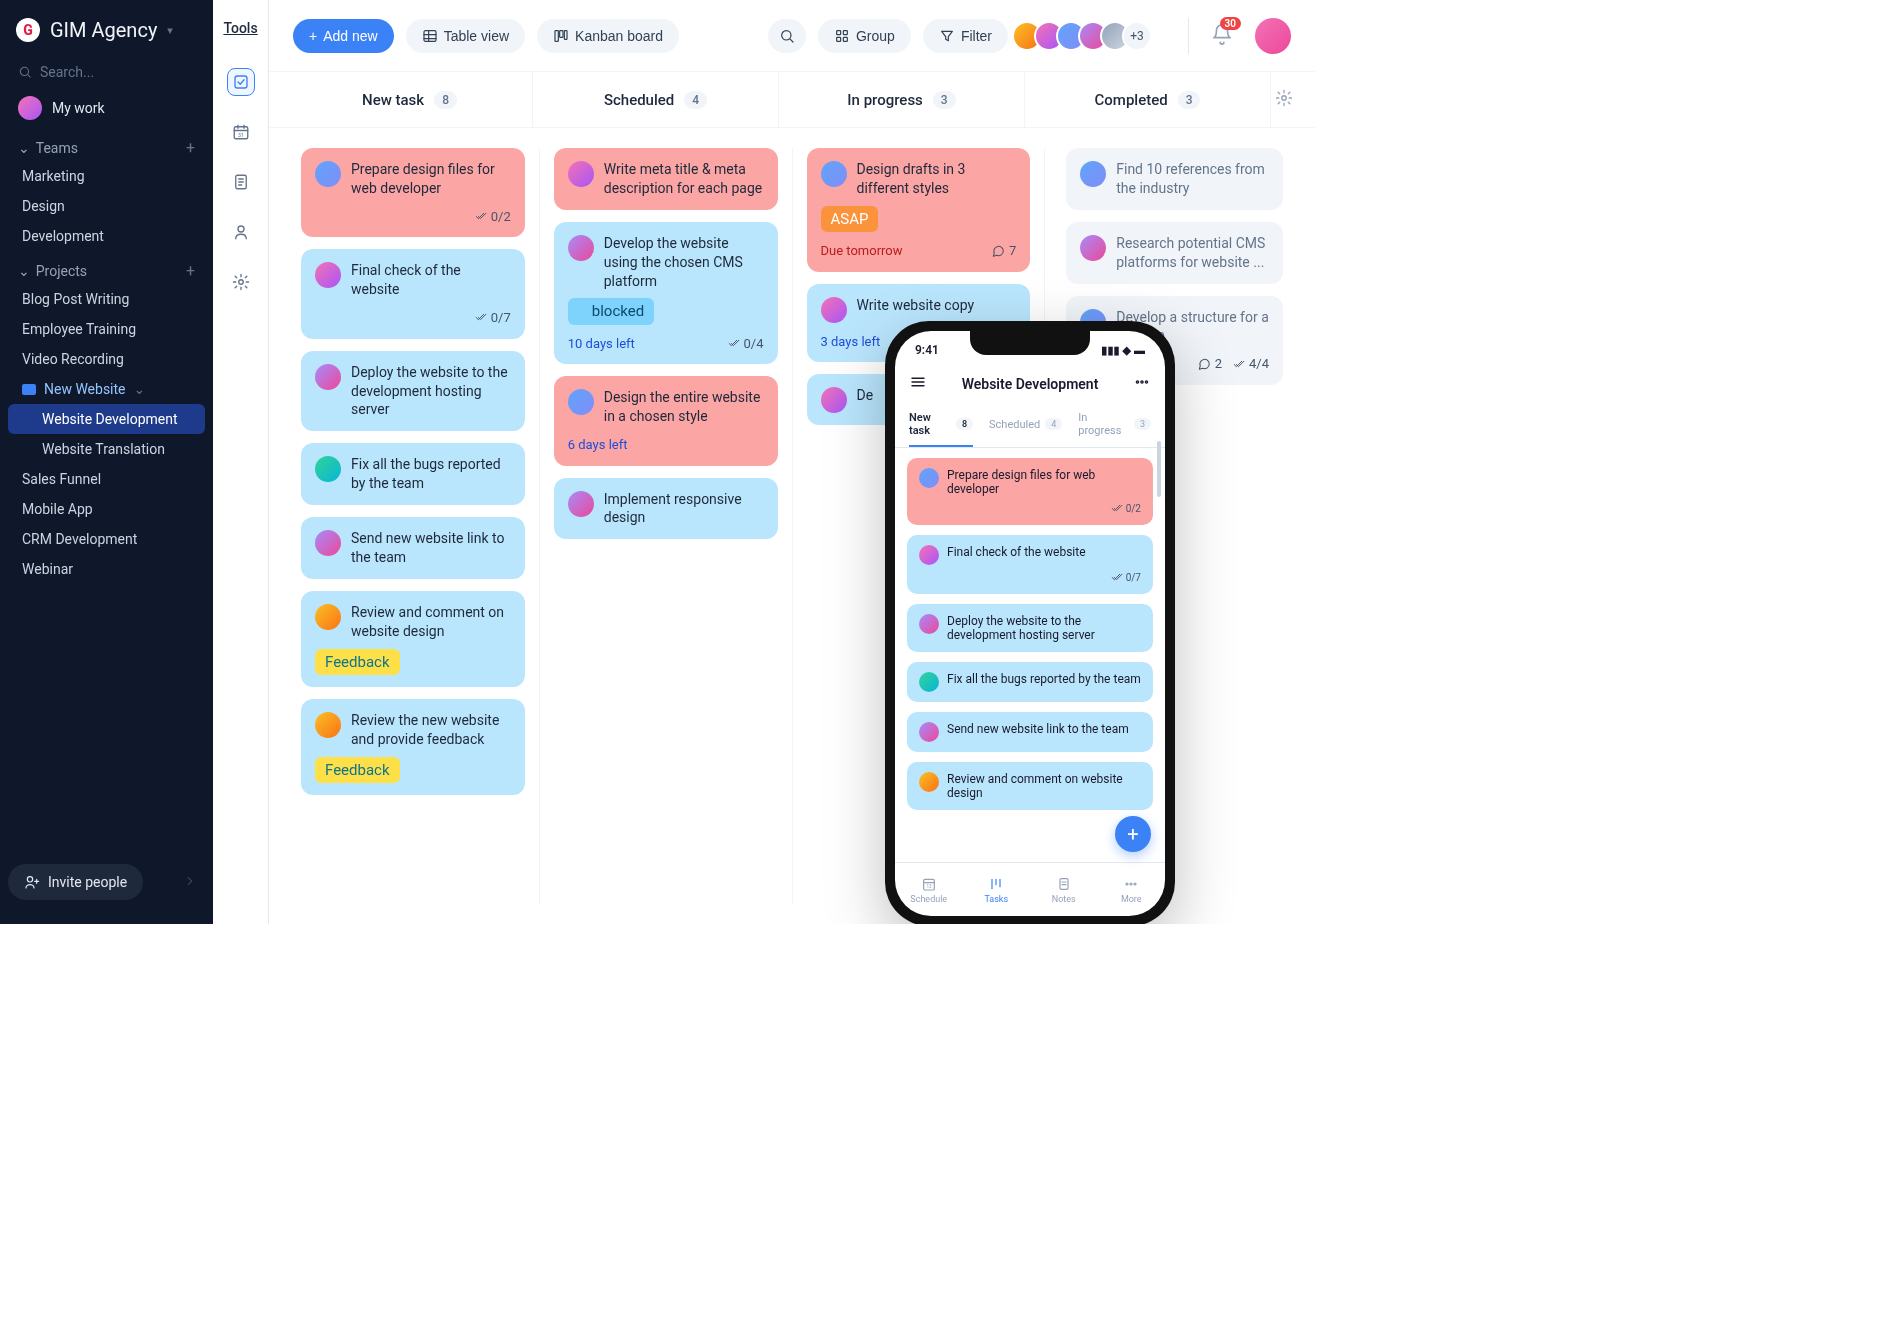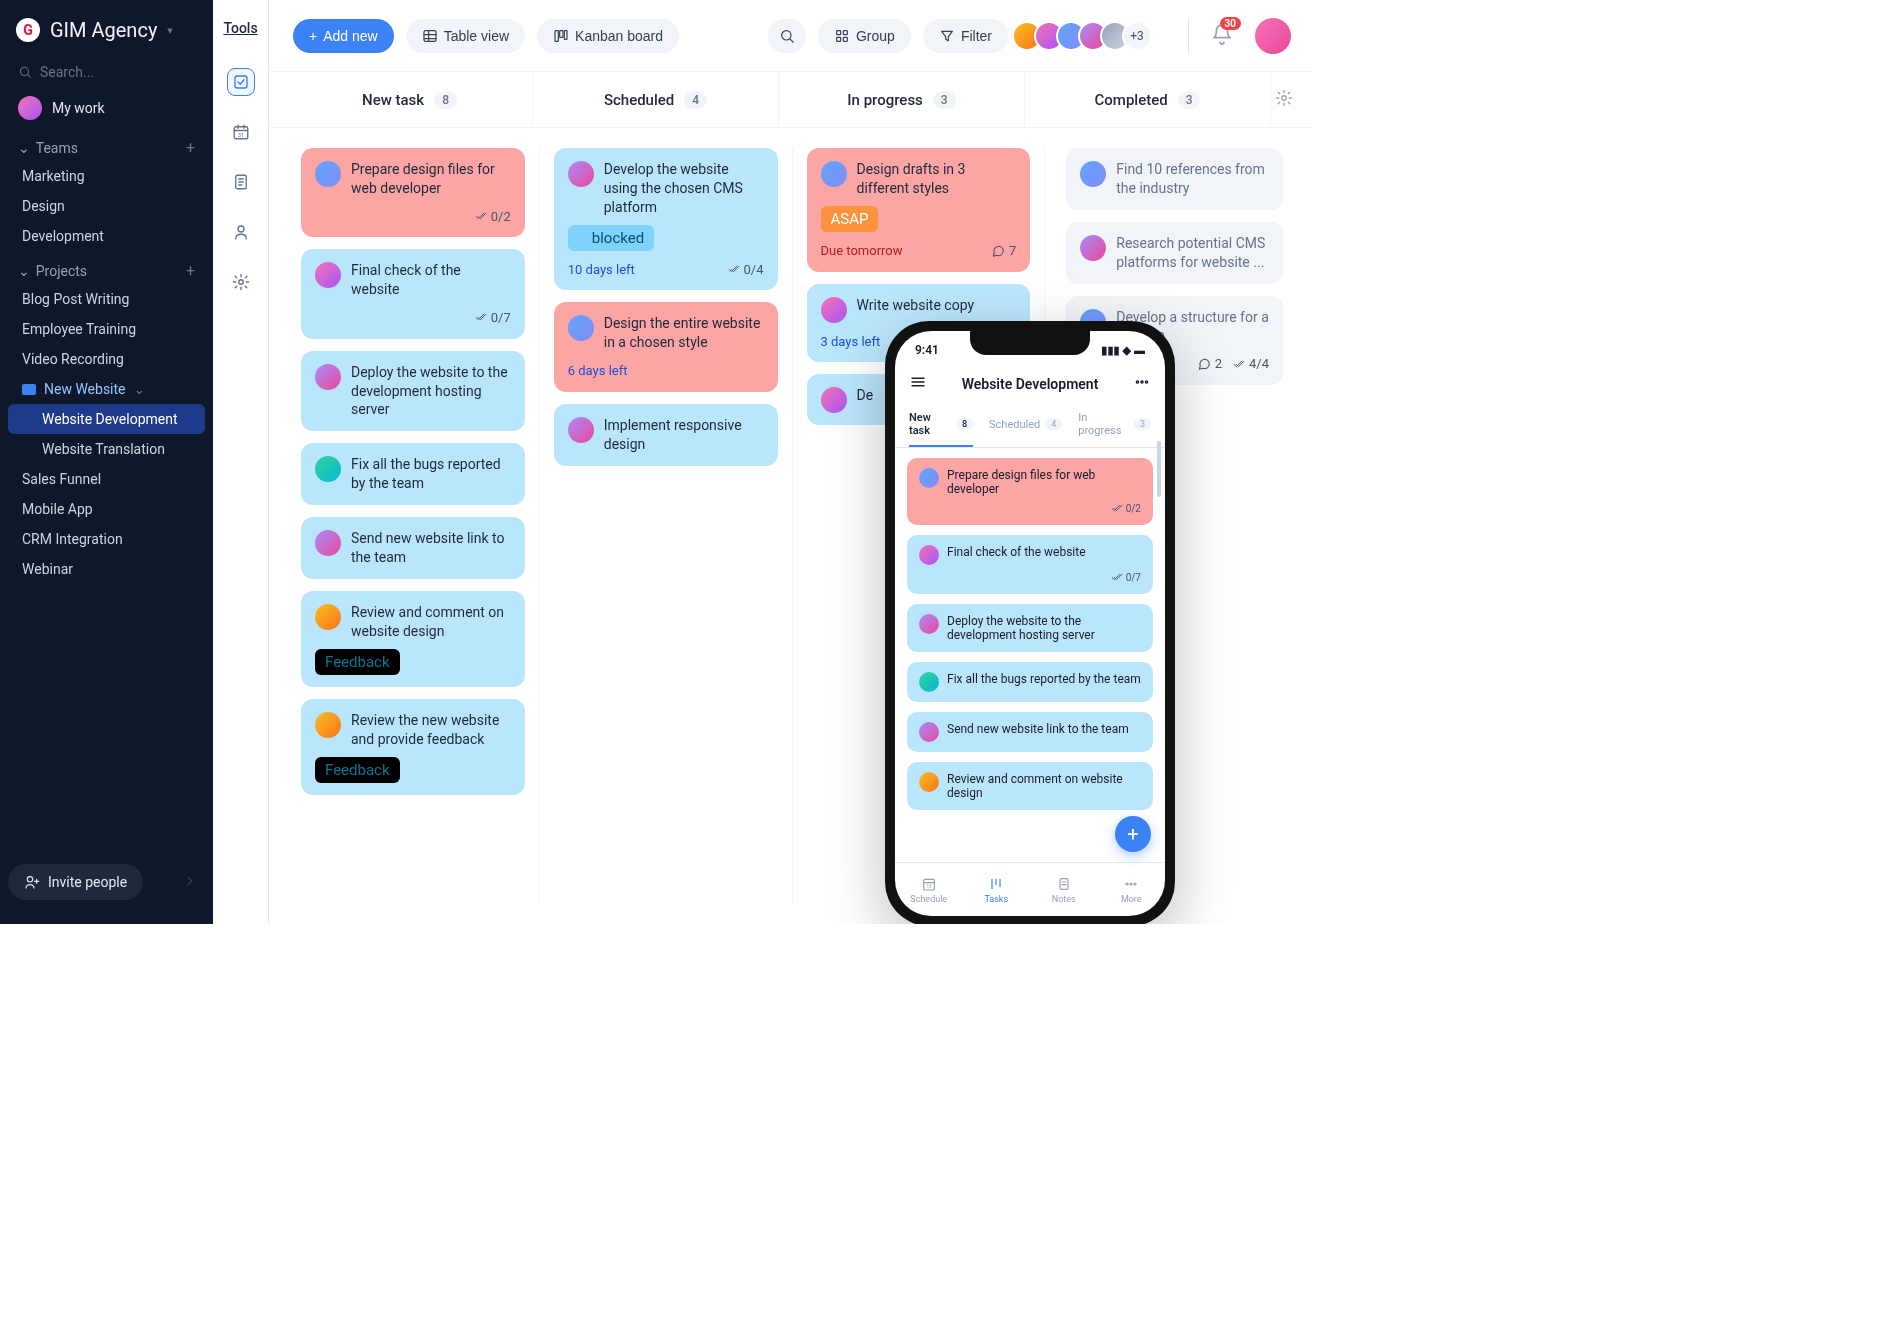--- a/index.html
+++ b/index.html
@@ -72,21 +72,21 @@
 .card.done { background: #f1f5f9; color: #64748b; margin-left: 7px; }
 .card-row { display: flex; align-items: flex-start; gap: 10px; }
 .card-row .avatar { width: 26px; height: 26px; margin-top: 1px; }
 .card-title { flex: 1; color: #1e293b; }
 .card.done .card-title { color: #64748b; }
 .card-meta { display: flex; align-items: center; justify-content: space-between; margin-top: 10px; font-size: 13px; color: #475569; }
 .card-meta.right { justify-content: flex-end; }
 .tag { display: inline-block; padding: 3px 10px; border-radius: 6px; font-size: 15px; margin-top: 8px; }
 .tag.asap { background: #fb923c; color: #fff; }
 .tag.blocked { background: #7dd3fc; color: #0c4a6e; padding-left: 24px; }
-.tag.feedback { background: #000000; color: #0e7490; }
+.tag.feedback { background: #fde047; color: #0e7490; }
 .due { color: #1d4ed8; font-size: 13px; }
 .due.red { color: #b91c1c; }
 .check-count { display: flex; align-items: center; gap: 4px; color: #475569; font-size: 13px; }
 .comment-count { display: flex; align-items: center; gap: 4px; }
 
 
 .phone { position: absolute; right: 140px; bottom: -2px; width: 290px; height: 605px; background: #111; border-radius: 44px; padding: 10px; box-shadow: 0 20px 60px rgba(0,0,0,.25); z-index: 50; }
 .phone-screen { width: 100%; height: 100%; background: #fff; border-radius: 36px; overflow: hidden; position: relative; display: flex; flex-direction: column; }
 .notch { position: absolute; top: 0; left: 50%; transform: translateX(-50%); width: 120px; height: 24px; background: #111; border-radius: 0 0 16px 16px; z-index: 2; }
 .p-status { height: 38px; display: flex; align-items: center; justify-content: space-between; padding: 0 20px; font-size: 12px; font-weight: 600; }
@@ -157,21 +157,21 @@
   <div class="nav-item">Video Recording</div>
   <div class="nav-item expandable">
     <span class="folder-icon"></span>
     <span>New Website</span>
     <span style="color:#64748b">⌄</span>
   </div>
   <div class="nav-item sub active">Website Development</div>
   <div class="nav-item sub">Website Translation</div>
   <div class="nav-item">Sales Funnel</div>
   <div class="nav-item">Mobile App</div>
-  <div class="nav-item">CRM Integration</div>
+  <div class="nav-item">CRM Development</div>
   <div class="nav-item">Webinar</div>
 
   <div class="invite">
     <div class="invite-btn">
       <svg width="16" height="16" viewBox="0 0 24 24">
           <circle cx="9" cy="8" r="4"></circle>
           <path d="M3 21c0-3 3-5 6-5s6 2 6 5M19 8v6M16 11h6"></path>
         </svg>
       <span>Invite people</span>
     </div>
@@ -353,20 +353,26 @@
         <div class="card sky"><div class="card-row">
             <span class="avatar a3"></span>
             <span class="card-title">Review and comment on website design</span>
           </div><span class="tag feedback">Feedback</span></div>
         <div class="card sky"><div class="card-row">
             <span class="avatar a3"></span>
             <span class="card-title">Review the new website and provide feedback</span>
           </div><span class="tag feedback">Feedback</span></div>
       </div>
     <div class="column" id="col-1">
+        <div class="card salmon">
+          <div class="card-row">
+            <span class="avatar a1"></span>
+            <span class="card-title">Write meta title &amp; meta description for each page</span>
+          </div>
+        </div>
         <div class="card sky"><div class="card-row">
             <span class="avatar a5"></span>
             <span class="card-title">Develop the website using the chosen CMS platform</span>
           </div><span class="tag blocked">blocked</span><div class="card-meta ">
             <span class="due ">10 days left</span>
             <span style="display:flex;gap:10px;align-items:center">
               <span class="check-count"><svg width="13" height="13" viewBox="0 0 24 24">
                   <path d="m4 12 4 4L18 6M8 12l4 4L22 6"></path>
                 </svg>0/4</span>
             </span>

